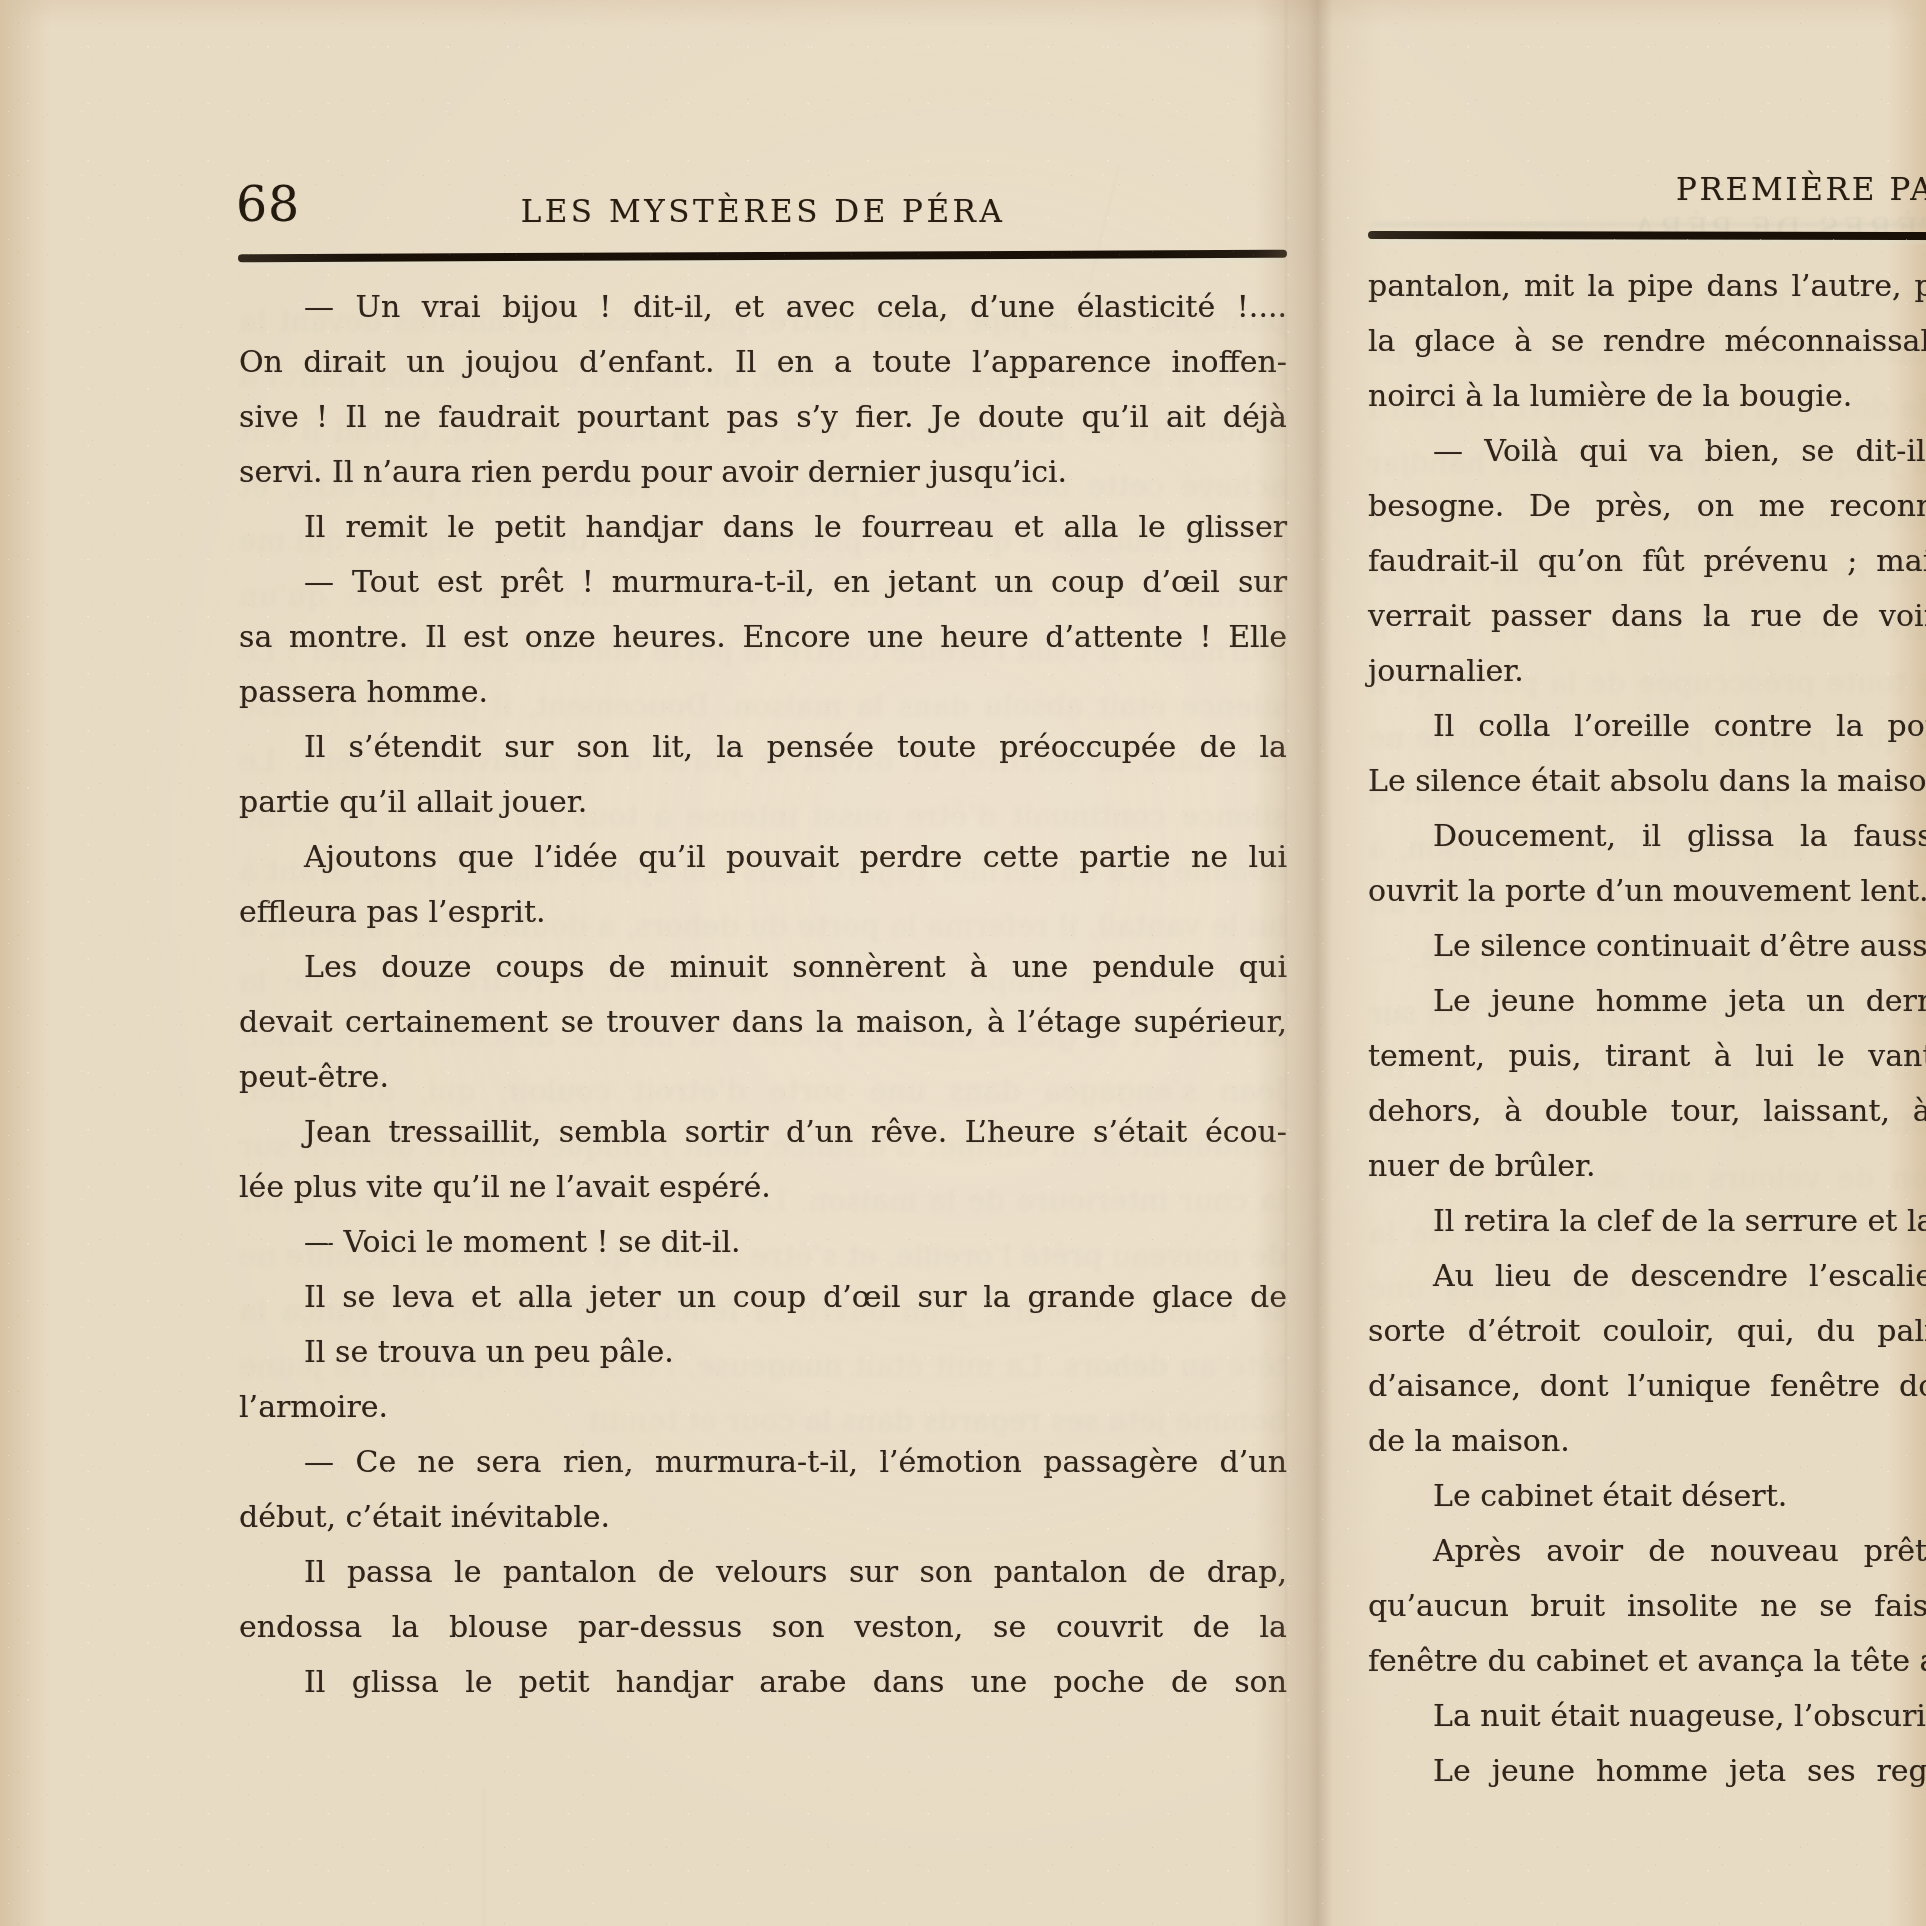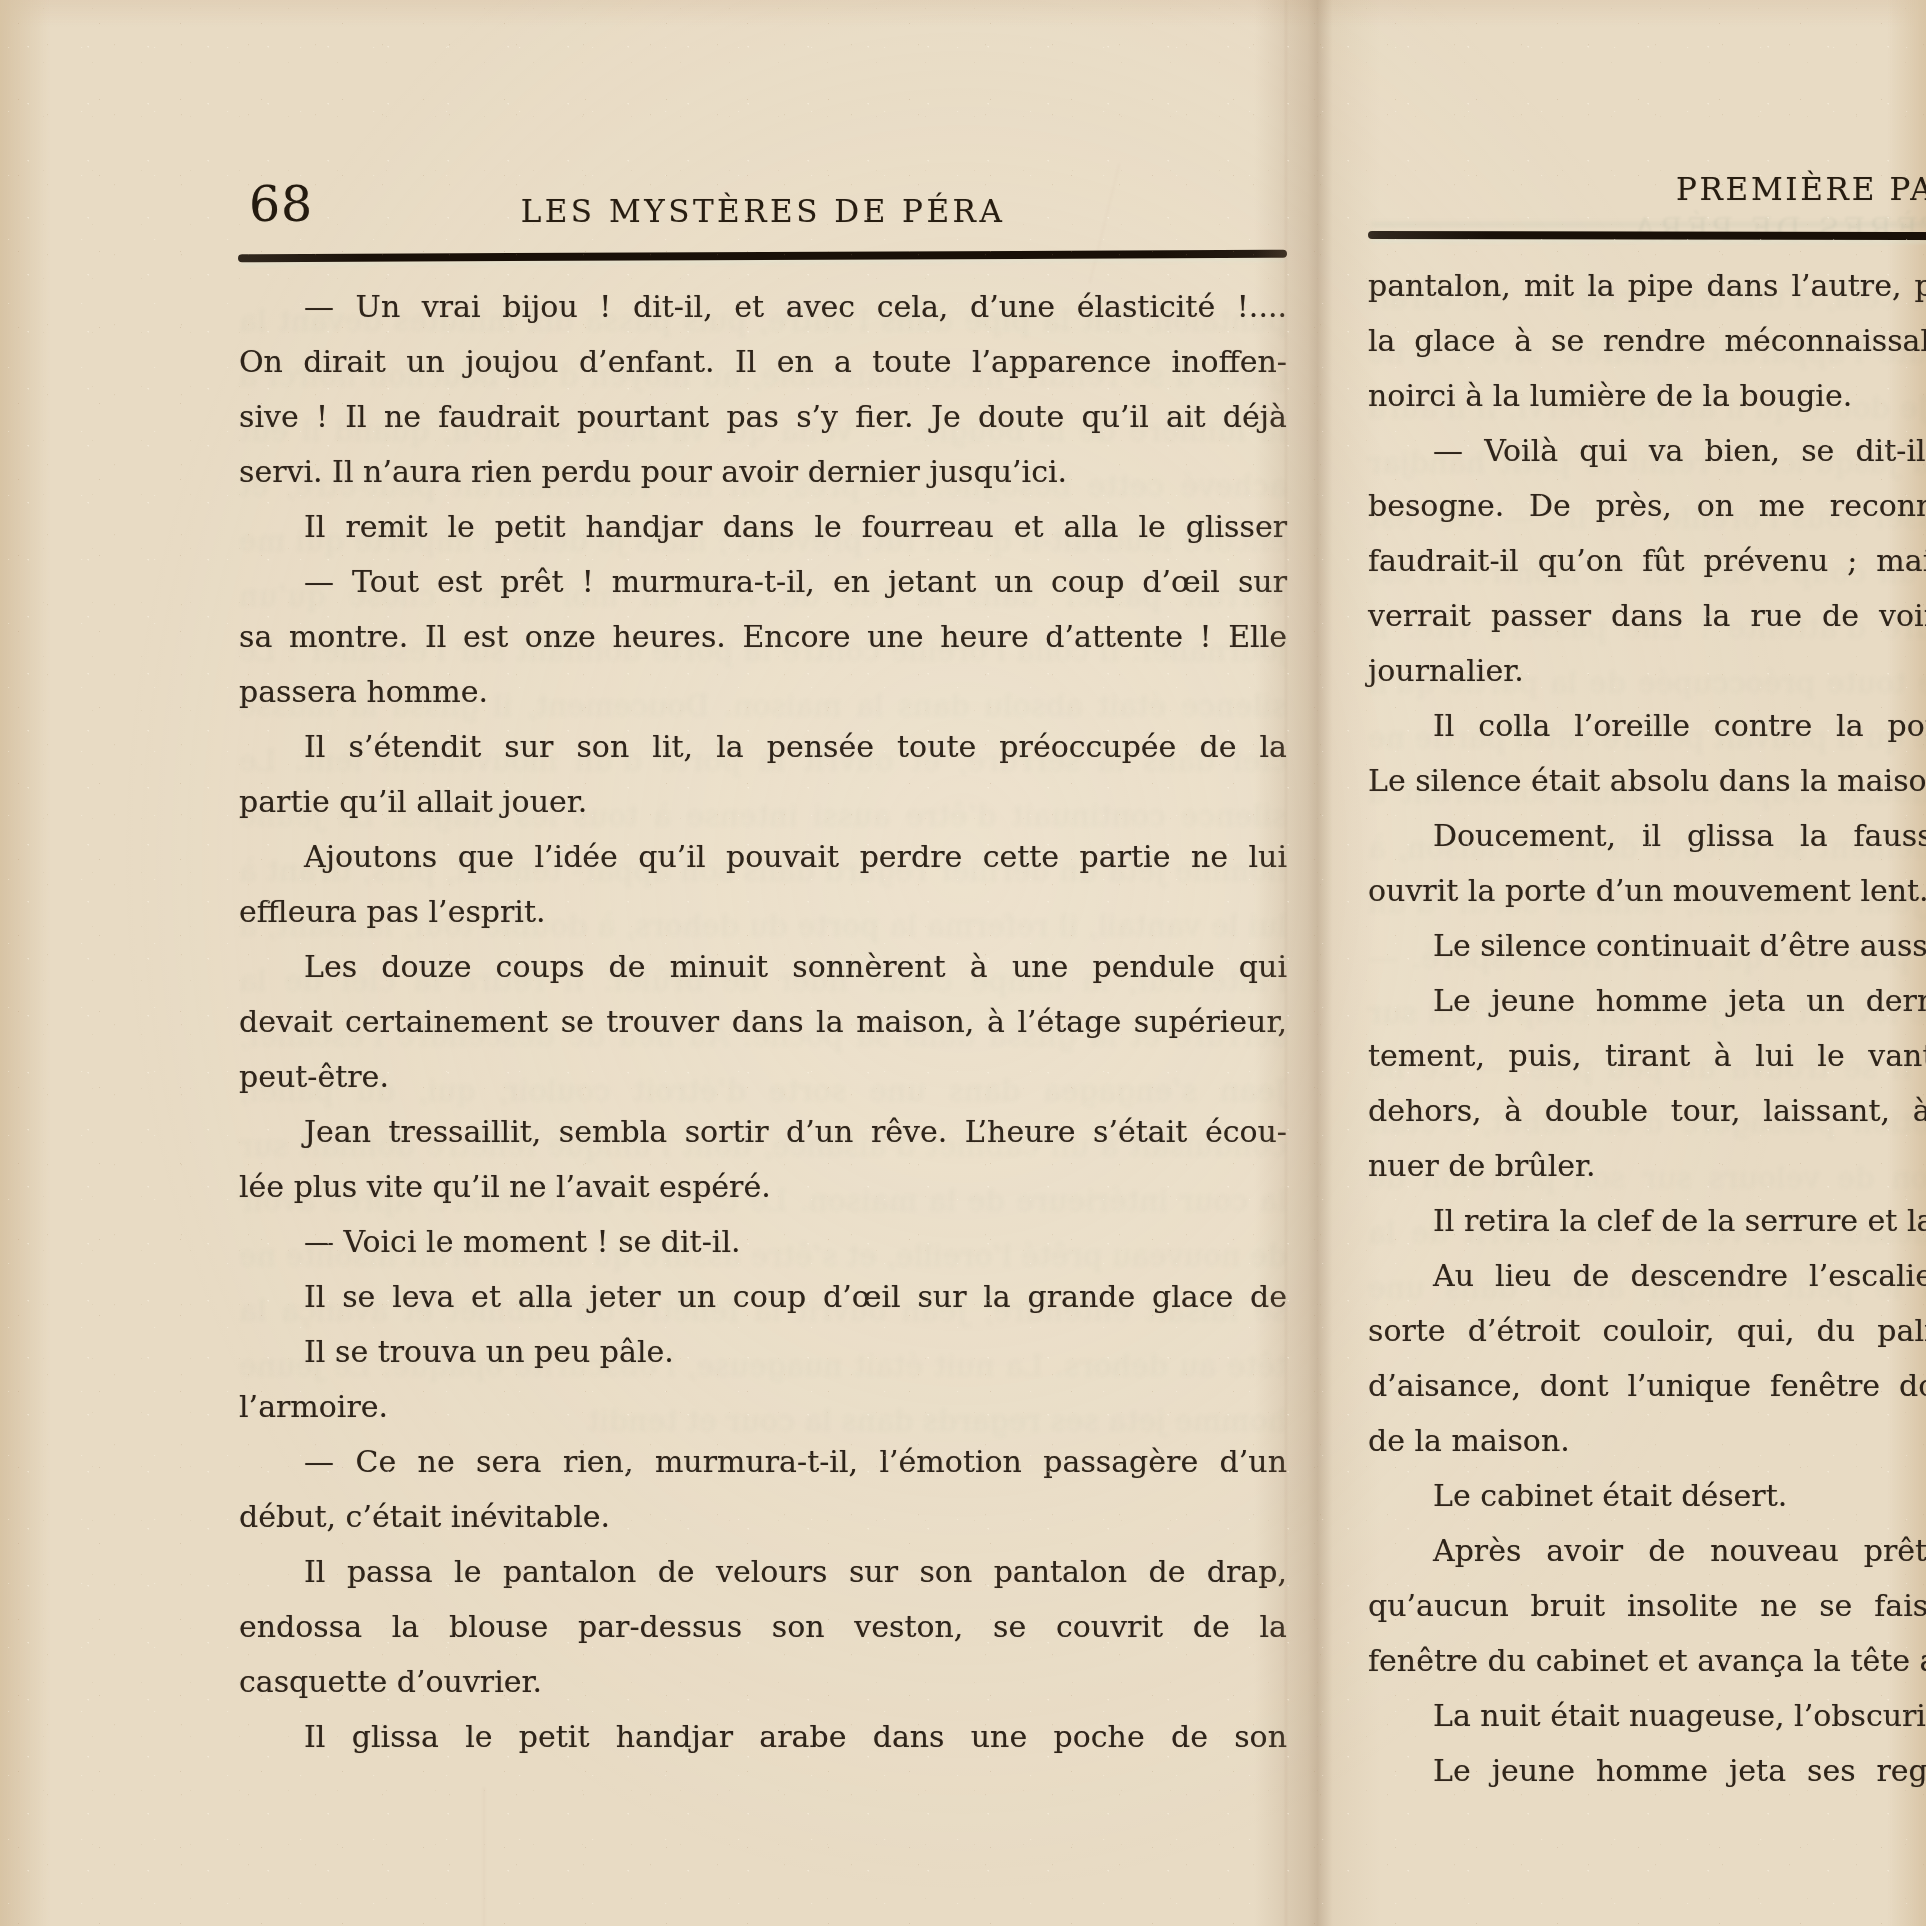--- a/index.html
+++ b/index.html
@@ -80,21 +80,21 @@
 <body>
 
 <div class="gutter"></div>
 <div class="crease" style="left:1285px;top:0;width:2.3px;height:100%;opacity:.5;"></div>
 <div class="crease" style="left:1104px;top:162px;width:1.2px;height:123px;transform:rotate(14deg);opacity:.35;"></div>
 <div class="crease" style="left:483px;top:1787px;width:1.5px;height:239px;opacity:.25;"></div>
 
 <div class="page">
   <div class="ghost" id="ghost-left" style="left:239px;top:293px;width:1048px;height:1502px;">pantalon, mit la pipe  dans l’autre, puis passa dix minutes devant la glace à se rendre méconnaissable, au moyen d’un bouchon noirci à la lumière de la bougie. — Voilà qui va bien, se dit-il, quand il eut achevé cette besogne. De près, on me reconnaîtrait peut-être, et encore faudrait-il qu’on fût prévenu ; mais je défie n’importe qui me verrait passer dans la rue de voir en moi autre chose qu’un journalier. Il colla l’oreille contre la porte donnant sur l’escalier : Le silence était absolu dans la maison. Doucement, il glissa la fausse clef dans la serrure, et ouvrit la porte d’un mouvement lent. Le silence continuait d’être aussi intense à tous les étages. Le jeune homme jeta un dernier regard dans son appar- tement, puis, tirant à lui le vantail, il referma la porte du dehors, à double tour, laissant, à l’intérieur, la lampe conti- nuer de brûler. Il retira la clef de la serrure et la glissa dans sa poche. Au lieu de descendre l’escalier, Jean s’engagea dans une sorte d’étroit couloir, qui, du palier, conduisait à un cabinet d’aisance, dont l’unique fenêtre donnait sur la cour intérieure de la maison. Le cabinet était désert. Après avoir de nouveau prêté l’oreille, et s’être assuré qu’aucun bruit insolite ne se faisait entendre, Jean ouvrit la fenêtre du cabinet et avança la tête au dehors. La nuit était nuageuse, l’obscurité opaque. Le jeune homme jeta ses regards dans la cour et tendit</div>
 
-  <div class="pagenum" id="left-num" style="left:236px;top:180px;margin-left:13px;">68</div>
+  <div class="pagenum" id="left-num" style="left:236px;top:180px;">68</div>
 
   <div class="running-header" id="left-title" style="left:239px;width:1048px;top:196px;letter-spacing:3.5px;text-align:center;">LES MYSTÈRES DE PÉRA</div>
 
   <div class="rule" id="rule-left" style="left:238px;top:252px;width:1049px;transform:rotate(-0.25deg);"></div>
 
   <div class="body-text" id="left-body" style="left:239px;top:279px;width:1048px;">
       <div class="line indent">— Un vrai bijou ! dit-il, et avec cela, d’une élasticité !....</div>
       <div class="line">On dirait un joujou d’enfant. Il en a toute l’apparence inoffen-</div>
       <div class="line">sive ! Il ne faudrait pourtant pas s’y fier. Je doute qu’il ait déjà</div>
       <div class="line endline">servi. Il n’aura rien perdu pour avoir dernier jusqu’ici.</div>
@@ -112,21 +112,20 @@
       <div class="line indent">Jean tressaillit, sembla sortir d’un rêve.  L’heure s’était écou-</div>
       <div class="line endline">lée plus vite qu’il ne l’avait espéré.</div>
       <div class="line indent endline">— Voici le moment !  se dit-il.</div>
       <div class="line indent">Il se leva et alla jeter un coup d’œil sur la grande glace de</div>
       <div class="line indent endline">Il se trouva un peu pâle.</div>
       <div class="line endline">l’armoire.</div>
       <div class="line indent">— Ce ne sera rien, murmura-t-il, l’émotion passagère d’un</div>
       <div class="line endline">début, c’était inévitable.</div>
       <div class="line indent">Il passa le pantalon de velours sur son pantalon de drap,</div>
       <div class="line">endossa la blouse par-dessus son veston, se couvrit de la</div>
-      <div class="line endline">casquette d’ouvrier.</div>
       <div class="line indent">Il glissa le petit handjar arabe dans une poche de son</div>
     </div>
 </div>
 
 <div class="page">
   <div class="ghost" id="ghost-right" style="left:1368px;top:270px;width:1019px;height:1522px;">— Un vrai bijou ! dit-il, et avec cela, d’une élasticité !.... On dirait un joujou d’enfant. Il en a toute l’apparence inoffen- sive ! Il ne faudrait pourtant pas s’y fier. Je doute qu’il ait déjà servi. Il n’aura rien perdu pour avoir attendu jusqu’ici. Il remit le petit handjar dans le fourreau et alla le glisser sous l’oreiller du lit. — Tout est prêt ! murmura-t-il, en jetant un coup d’œil sur sa montre. Il est onze heures. Encore une heure d’attente ! Elle passera vite. Il s’étendit sur son lit, la pensée toute préoccupée de la partie qu’il allait jouer. Ajoutons que l’idée qu’il pouvait perdre cette partie ne lui effleura pas l’esprit. Les douze coups de minuit sonnèrent à une pendule qui devait certainement se trouver  dans la maison, à l’étage supérieur, peut-être. Jean tressaillit, sembla sortir d’un rêve.  L’heure s’était écou- lée plus vite qu’il ne l’avait espéré. — Voici le moment !  se dit-il. Il se leva et alla jeter un coup d’œil sur la grande glace de l’armoire. Il se trouva un peu pâle. — Ce ne sera rien, murmura-t-il, l’émotion passagère d’un début, c’était inévitable. Il passa le pantalon de velours sur son pantalon de drap, endossa la blouse par-dessus son veston, se couvrit de la casquette d’ouvrier. Il glissa le petit handjar arabe dans une poche de son</div>
 
   <div class="ghost-title" style="left:1630px;top:211px;">LES MYSTÈRES DE PÉRA</div>
 
   <div class="ghost-rule" style="left:1371px;top:222px;width:1009px;"></div>

